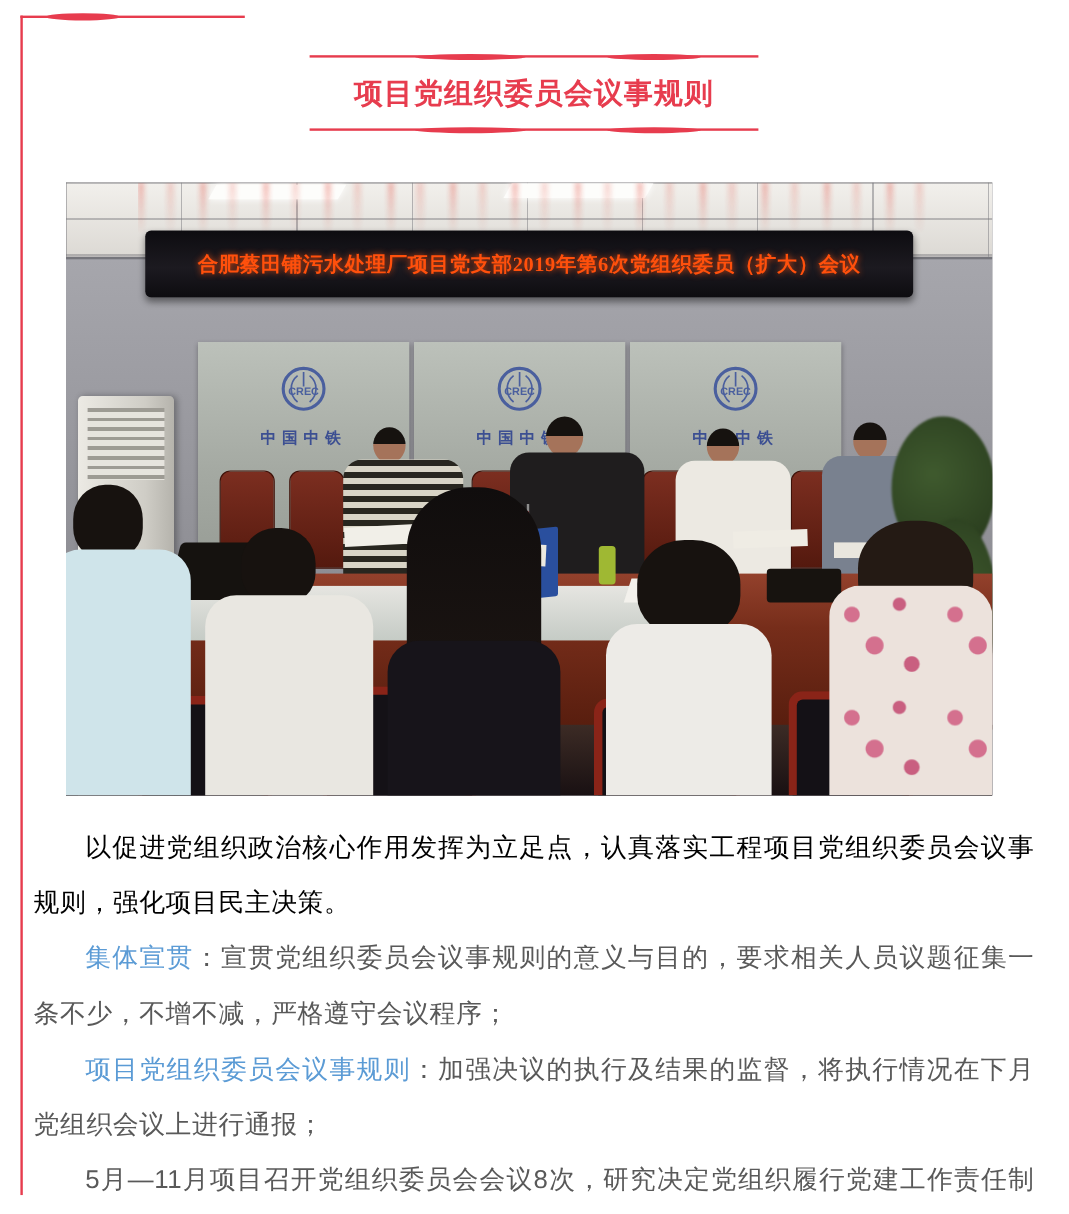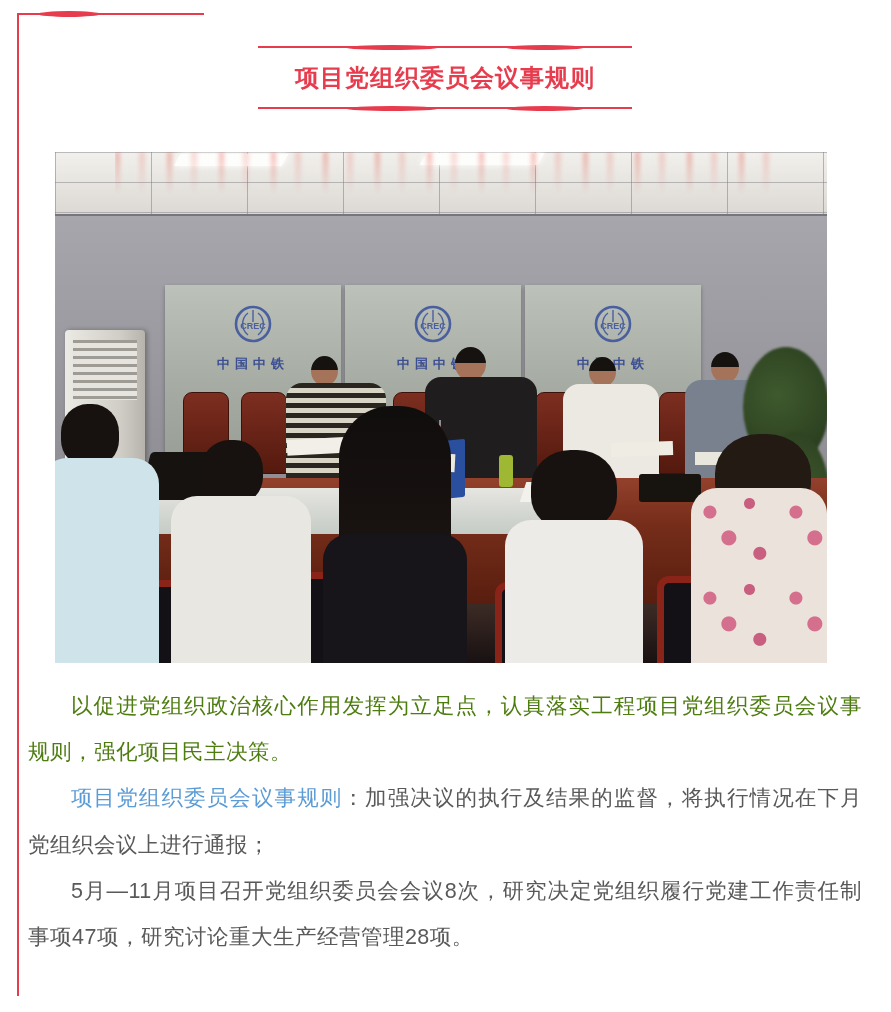--- a/index.html
+++ b/index.html
@@ -57,21 +57,21 @@
     clip-path:polygon(6% 0,82% 0,76% 100%,0 100%); }
   .tbl-item { z-index:5; }
   .ph-lower { left:0; top:452px; width:100%; height:60px; z-index:4; background:linear-gradient(#3c2b25,#181012); }
   .fg-chair { z-index:5; border:7px solid #8a2418; border-bottom:none; border-radius:12px 12px 0 0; background:#141116; }
   .fg-hair { z-index:6; background:#17120f; border-radius:46% 46% 42% 42%; }
   .fg-body { z-index:6; border-radius:26px 26px 0 0; }
 
   
   .article { position:absolute; left:28px; top:683px; width:834px; font-size:21.5px; line-height:2.15; color:#595959; text-align:justify; letter-spacing:.5px; }
   .article p { text-indent:2em; }
-  .p-red { color:#4d7c0f; }
+  .p-red { color:#000000; }
   .lead-blue { color:#5b9bd5; }
 </style>
 </head>
 <body>
 
 <div class="page">
 
   <div class="deco" style="left:17px; top:13px; width:187px; height:2px;"></div>
   <div class="deco-lens" style="left:38px; top:11px; width:62px; height:6px;"></div>
   <div class="deco" style="left:17px; top:13px; width:2px; height:999px;"></div>
@@ -115,20 +115,23 @@
     </div>
     <div class="ph-blind" style="left:470px;">
       <svg width="42" height="42" viewBox="0 0 42 42">
         <circle cx="21" cy="21" r="17" fill="none" stroke="#4a5f9e" stroke-width="2.6"></circle>
         <path d="M21 7 v12 M16 10 a14 14 0 0 0 0 22 M26 10 a14 14 0 0 1 0 22" fill="none" stroke="#4a5f9e" stroke-width="1.4"></path>
         <text x="21" y="26" text-anchor="middle" font-size="9" font-weight="bold" fill="#4a5f9e">CREC</text>
       </svg>
       <span class="crec-label">中国中铁</span>
     </div>
 
+    <div class="ph-banner">
+      <span>合肥蔡田铺污水处理厂项目党支部2019年第6次党组织委员（扩大）会议</span>
+    </div>
 
     <div class="ph-ac"></div>
     <div class="ph-plant" style="left:688px; top:195px; width:86px; height:120px;"></div>
     <div class="ph-plant" style="left:706px; top:280px; width:70px; height:150px;"></div>
 
     <div class="chair-far" style="left:128px;"></div>
     <div class="chair-far" style="left:186px;"></div>
     <div class="chair-far" style="left:338px;"></div>
     <div class="chair-far" style="left:480px;"></div>
     <div class="chair-far" style="left:604px;"></div>
@@ -172,17 +175,18 @@
     <div class="fg-hair" style="left:284px; top:254px; width:112px; height:180px; border-radius:52px 52px 30px 30px; background:linear-gradient(#100d0d,#1c1512);"></div>
     <div class="fg-body" style="left:268px; top:382px; width:144px; height:129px; background:#17141a;"></div>
     <div class="fg-hair" style="left:476px; top:298px; width:86px; height:80px;"></div>
     <div class="fg-body" style="left:450px; top:368px; width:138px; height:143px; background:#edebe7;"></div>
     <div class="fg-hair" style="left:660px; top:282px; width:96px; height:86px; background:#241a14;"></div>
     <div class="fg-body" style="left:636px; top:336px; width:136px; height:175px; background-color:#ece2dc; background-image:radial-gradient(circle at 22% 28%,#d4708e 0 6px,transparent 7px),radial-gradient(circle at 68% 18%,#c95f80 0 5px,transparent 6px),radial-gradient(circle at 44% 58%,#d4708e 0 7px,transparent 8px),radial-gradient(circle at 80% 76%,#c95f80 0 6px,transparent 7px); background-size:86px 86px;"></div>
   </div>
 
   <div class="article">
     <p class="p-red"><span>以促进党组织政治核心作用发挥为立足点，认真落实工程项目党组织委员会议事规则，强化项目民主决策。</span></p>
+    <p><span class="lead-blue">集体宣贯</span><span>：宣贯党组织委员会议事规则的意义与目的，要求相关人员议题征集一条不少，不增不减，严格遵守会议程序；</span></p>
     <p><span class="lead-blue">项目党组织委员会议事规则</span><span>：加强决议的执行及结果的监督，将执行情况在下月党组织会议上进行通报；</span></p>
     <p><span>5月—11月项目召开党组织委员会会议8次，研究决定党组织履行党建工作责任制事项47项，研究讨论重大生产经营管理28项。</span></p>
   </div>
 
 </div>
 
 </body></html>

